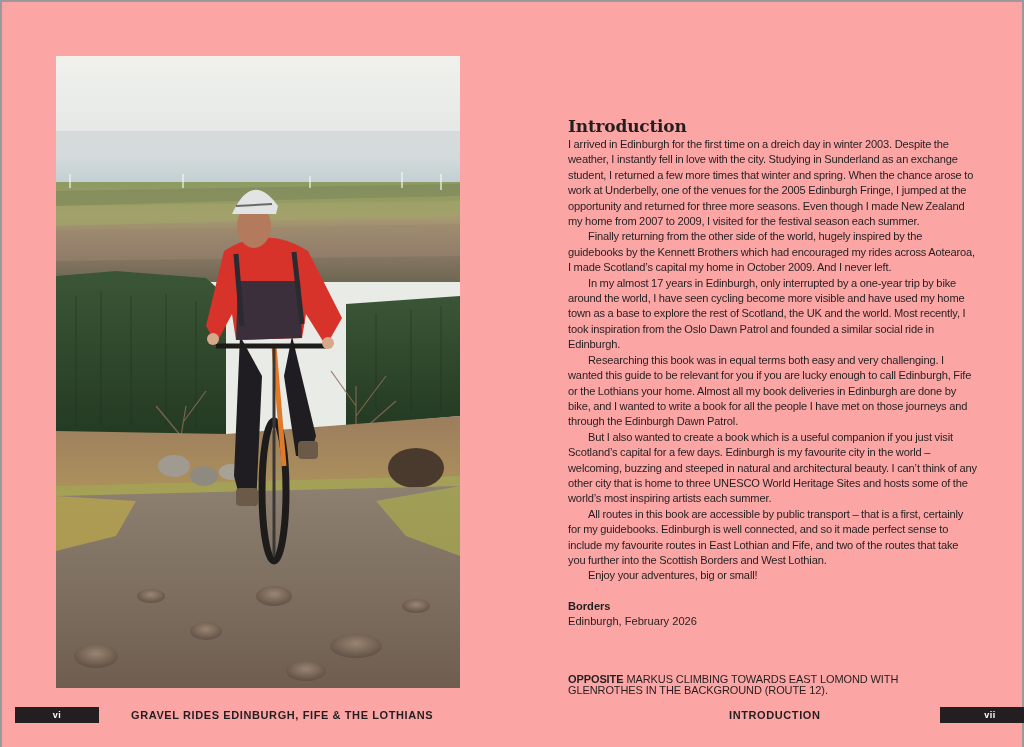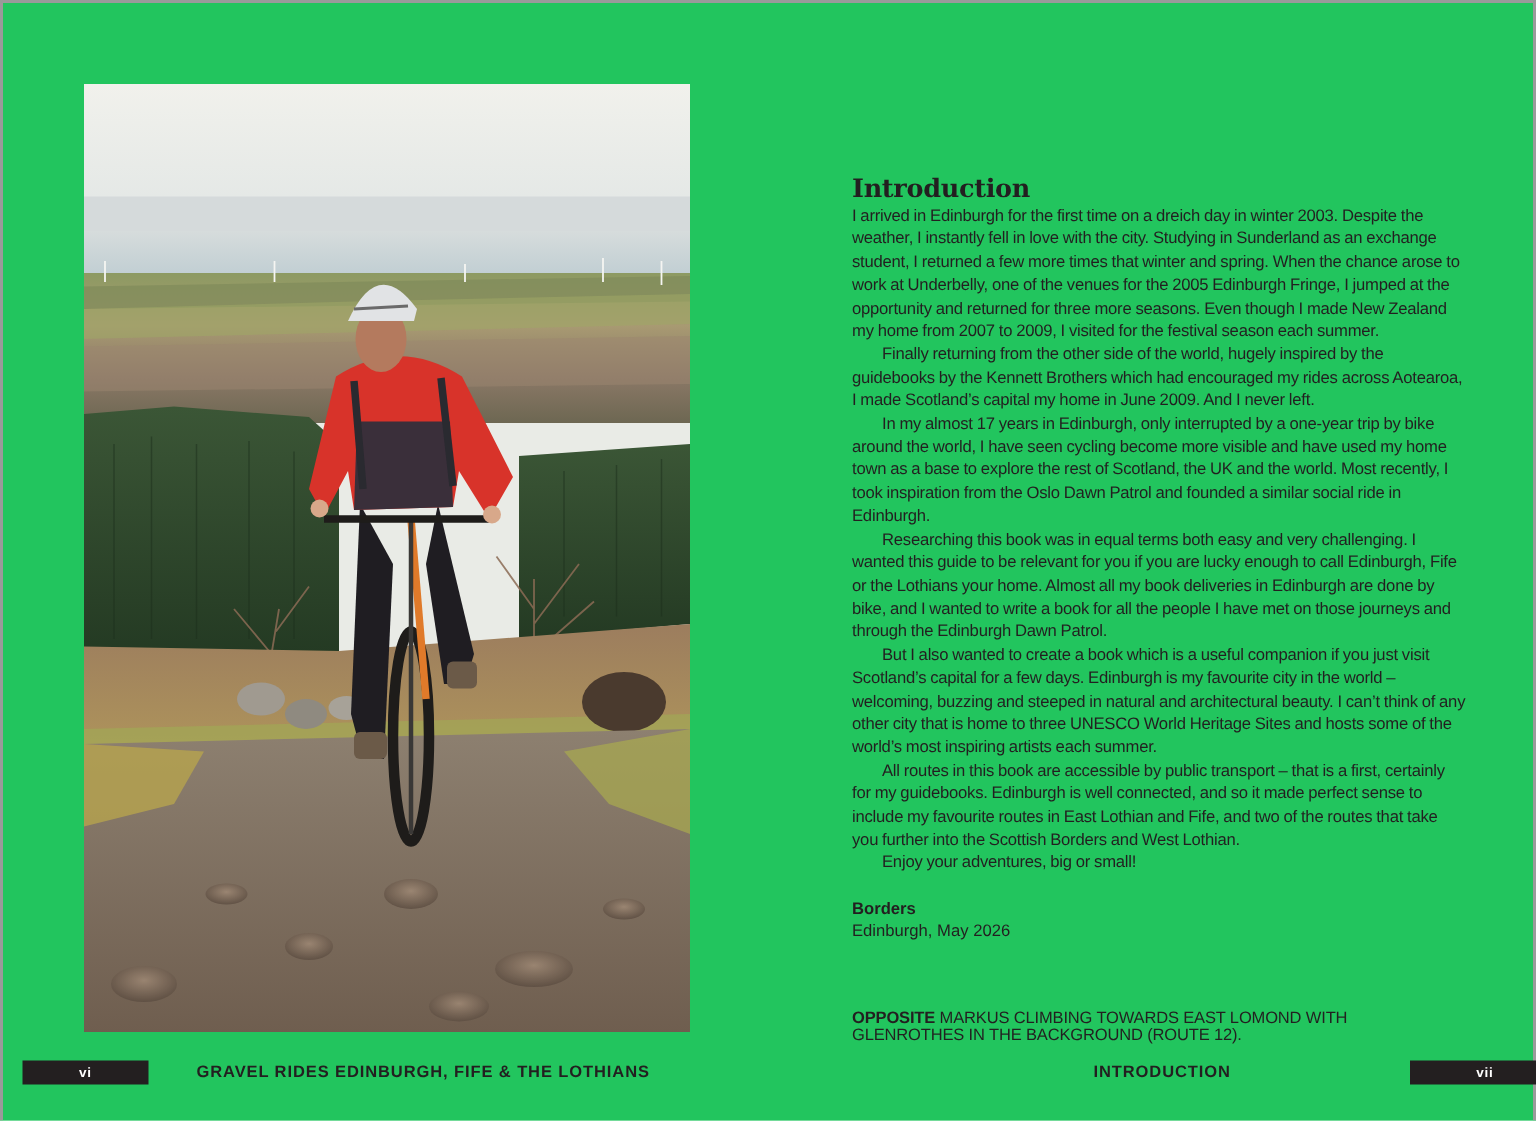--- a/index.html
+++ b/index.html
@@ -9,21 +9,21 @@
       font-family: "Liberation Sans", sans-serif;
       color: #231f20;
       position: relative;
     }
     .spread {
       position: absolute; left: 0; top: 0; width: 1024px; height: 747px;
       box-sizing: border-box;
       border-top: 2px solid #9a9a9a;
       border-left: 2px solid #9a9a9a;
       border-right: 2px solid #9a9a9a;
-      background: #22c55e;
+      background: #fca5a5;
     }
     
     .photo {
       position: absolute; left: 54px; top: 54px; width: 404px; height: 632px;
       overflow: hidden;
       background: #e9ebe6;
     }
     .photo svg { display: block; width: 100%; height: 100%; }
     
     .intro {
@@ -194,29 +194,29 @@
         <ellipse cx="198" cy="170" rx="17" ry="22" fill="#b47a5e"></ellipse>
         <path d="M176 158 Q196 114 222 150 L220 158 Z" fill="#e1e3e5"></path>
         <path d="M180 150 L216 148" stroke="#6a6a6a" stroke-width="2"></path>
       </g>
     </svg>
   </div>
 
   <div class="intro">
     <h1>Introduction</h1>
     <p>I arrived in Edinburgh for the first time on a dreich day in winter 2003. Despite the weather, I instantly fell in love with the city. Studying in Sunderland as an exchange student, I returned a few more times that winter and spring. When the chance arose to work at Underbelly, one of the venues for the 2005 Edinburgh Fringe, I jumped at the opportunity and returned for three more seasons. Even though I made New Zealand my home from 2007 to 2009, I visited for the festival season each summer.</p>
-    <p class="indent">Finally returning from the other side of the world, hugely inspired by the guidebooks by the Kennett Brothers which had encouraged my rides across Aotearoa, I made Scotland’s capital my home in June 2009. And I never left.</p>
+    <p class="indent">Finally returning from the other side of the world, hugely inspired by the guidebooks by the Kennett Brothers which had encouraged my rides across Aotearoa, I made Scotland’s capital my home in October 2009. And I never left.</p>
     <p class="indent">In my almost 17 years in Edinburgh, only interrupted by a one-year trip by bike around the world, I have seen cycling become more visible and have used my home town as a base to explore the rest of Scotland, the UK and the world. Most recently, I took inspiration from the Oslo Dawn Patrol and founded a similar social ride in Edinburgh.</p>
     <p class="indent">Researching this book was in equal terms both easy and very challenging. I wanted this guide to be relevant for you if you are lucky enough to call Edinburgh, Fife or the Lothians your home. Almost all my book deliveries in Edinburgh are done by bike, and I wanted to write a book for all the people I have met on those journeys and through the Edinburgh Dawn Patrol.</p>
     <p class="indent">But I also wanted to create a book which is a useful companion if you just visit Scotland’s capital for a few days. Edinburgh is my favourite city in the world – welcoming, buzzing and steeped in natural and architectural beauty. I can’t think of any other city that is home to three UNESCO World Heritage Sites and hosts some of the world’s most inspiring artists each summer.</p>
     <p class="indent">All routes in this book are accessible by public transport – that is a first, certainly for my guidebooks. Edinburgh is well connected, and so it made perfect sense to include my favourite routes in East Lothian and Fife, and two of the routes that take you further into the Scottish Borders and West Lothian.</p>
     <p class="indent">Enjoy your adventures, big or small!</p>
     <div class="sig">
       <div class="name">Borders</div>
-      <div class="place">Edinburgh, May 2026</div>
+      <div class="place">Edinburgh, February 2026</div>
     </div>
   </div>
 
   <div class="caption">
     <b>OPPOSITE</b>
     <span>Markus climbing towards East Lomond with Glenrothes in the background (Route 12).</span>
   </div>
 
   <div class="folio left">vi</div>
   <div class="running left">GRAVEL RIDES EDINBURGH, FIFE &amp; THE LOTHIANS</div>

